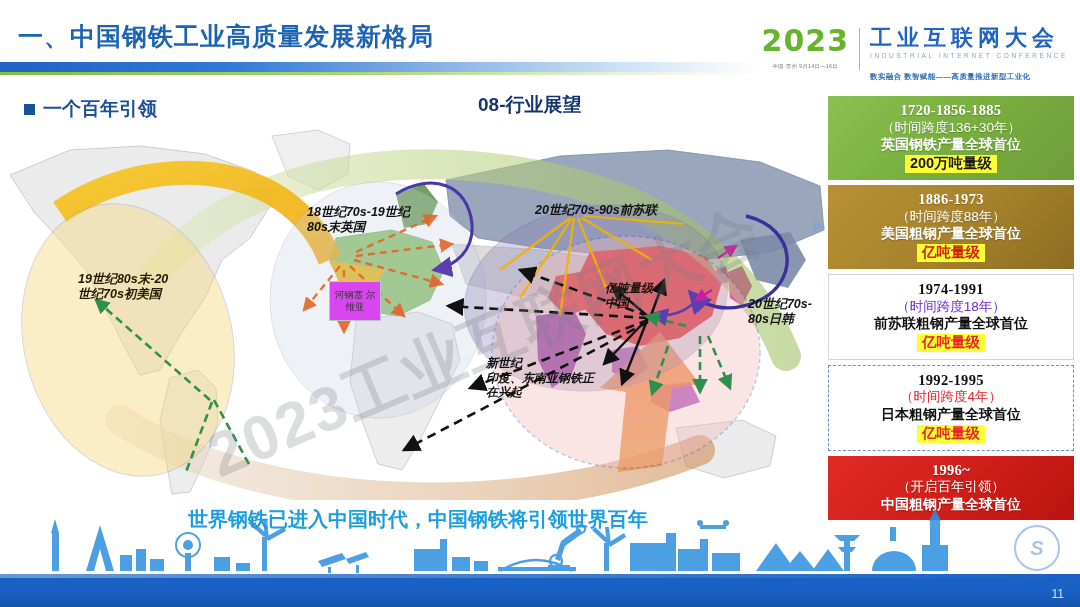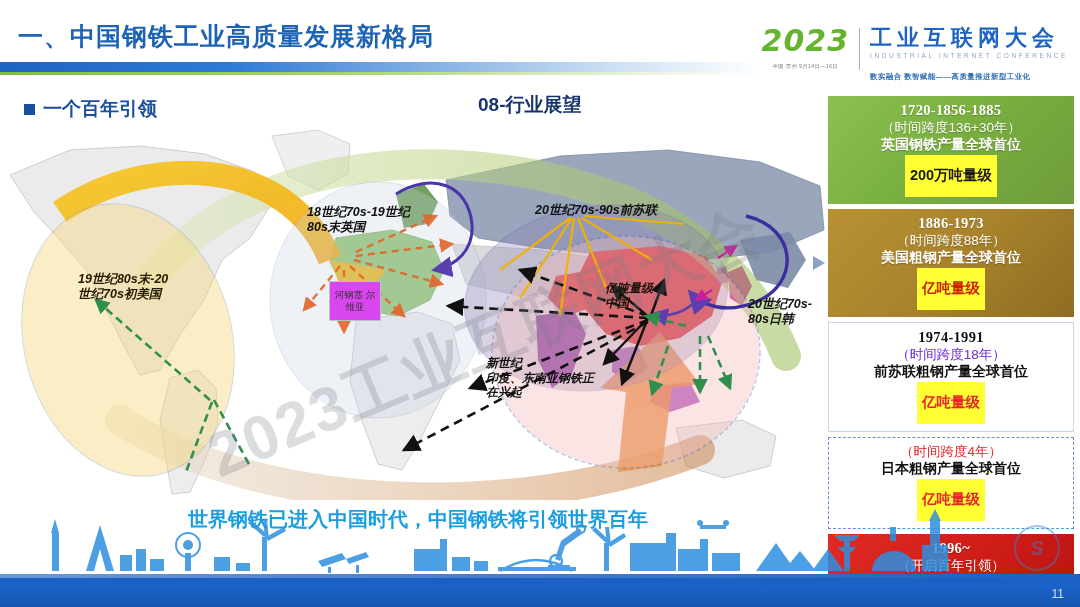--- a/index.html
+++ b/index.html
@@ -43,21 +43,21 @@
   
   #conf-logo {
     position: absolute;
     right: 12px; top: 26px;
     display: flex; align-items: flex-start;
     height: 58px;
   }
   .logo-left { text-align: center; padding-right: 10px; }
   .logo-year {
     font-size: 30px; font-weight: 700; color: #66b32e;
-    letter-spacing: 1px; line-height: 1; font-family: "DejaVu Sans", sans-serif; font-style: italic;
+    letter-spacing: 1px; line-height: 1; font-family: "DejaVu Sans", sans-serif;
   }
   .logo-sub-cn {
     font-size: 5.2px; color: #6d7b86; letter-spacing: .4px; margin-top: 7px;
     white-space: nowrap;
   }
   .logo-divider { width: 1px; background: #9fb5c7; height: 42px; margin-top: 2px; }
   .logo-right { padding-left: 10px; }
   .logo-main-cn {
     font-size: 22px; font-weight: 700; color: #1f63c4;
     letter-spacing: 5px; line-height: 1.05; white-space: nowrap;
@@ -158,21 +158,21 @@
     line-height: 1.22;
   }
   .info-box .yr {
     font-size: 14.5px; font-weight: 700; letter-spacing: .3px;
     font-family: "Liberation Serif", serif;
   }
   .info-box .span-note { font-size: 13.5px; }
   .info-box .desc { font-size: 14px; font-weight: 700; }
   .info-box .mag {
     display: inline-block; margin-top: 2px;
-    padding: 12px 5px;
+    padding: 0 5px;
     font-size: 14.5px; font-weight: 700;
   }
   .box-green {
     background: linear-gradient(135deg,#8cc152 0%,#7ab03f 45%,#6f9c3c 100%);
     color: #ffffff;
     text-shadow: 0 1px 1px rgba(0,0,0,.25);
   }
   .box-green .mag { background: #ffff33; color: #1a1a1a; text-shadow: none; }
   .box-gold {
     background: linear-gradient(135deg,#b99133 0%,#a8832c 50%,#8d6d22 100%);
@@ -445,20 +445,21 @@
     </div>
 
     <div class="info-box box-white">
       <div class="yr">1974-1991</div>
       <div class="span-note">（时间跨度18年）</div>
       <div class="desc">前苏联粗钢产量全球首位</div>
       <div><span class="mag">亿吨量级</span></div>
     </div>
 
     <div class="info-box box-dashed">
+      <div class="yr">1992-1995</div>
       <div class="span-note">（时间跨度4年）</div>
       <div class="desc">日本粗钢产量全球首位</div>
       <div><span class="mag">亿吨量级</span></div>
     </div>
 
     <div class="info-box box-red">
       <div class="yr">1996~</div>
       <div class="span-note">（开启百年引领）</div>
       <div class="desc">中国粗钢产量全球首位</div>
     </div>

